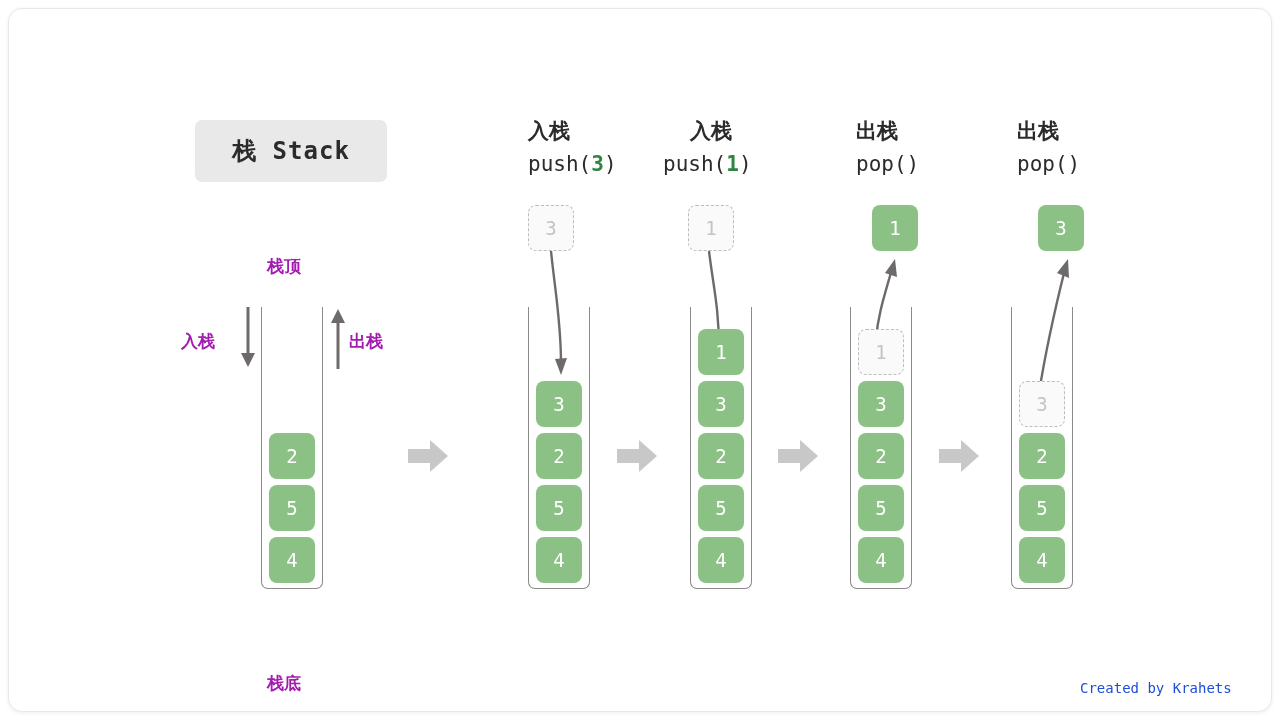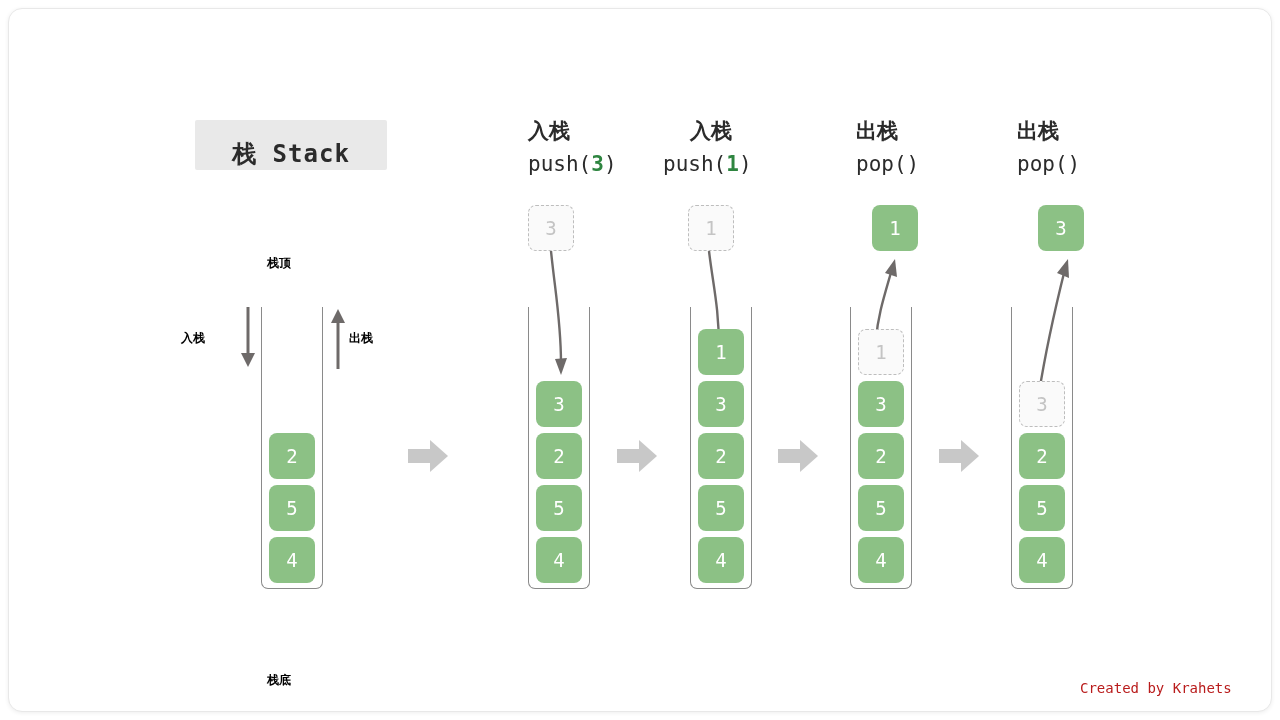--- a/index.html
+++ b/index.html
@@ -4,28 +4,28 @@
 <style>
   html,body{margin:0;padding:0;background:#ffffff;}
   body{width:1280px;height:720px;overflow:hidden;
        font-family:"Liberation Sans","DejaVu Sans",sans-serif;}
   .canvas{position:absolute;left:8px;top:8px;width:1264px;height:704px;
           background:#ffffff;border:1px solid #e8e8e8;border-radius:14px;
           box-shadow:0 1px 4px rgba(0,0,0,0.07);box-sizing:border-box;}
   .abs{position:absolute;}
 
   
-  .title-badge{left:186px;top:111px;width:192px;height:50px;background:#e9e9e9;
-               border-radius:2px;display:flex;align-items:flex-end;justify-content:center;}
+  .title-badge{left:186px;top:111px;width:192px;height:62px;background:#e9e9e9;
+               border-radius:7px;display:flex;align-items:center;justify-content:center;}
   .title-badge .t{font-family:"DejaVu Sans Mono","Liberation Mono",monospace;
                   font-size:24px;font-weight:bold;color:#2b2b2b;letter-spacing:1px;}
 
   
   .cjk-bold{font-family:Liberation Mono, monospace;
-            font-size:12px;font-weight:bold;color:#000000;white-space:nowrap;}
+            font-size:17px;font-weight:bold;color:#a21caf;white-space:nowrap;}
   .hdr-cjk{font-family:"DejaVu Sans Mono","Liberation Mono",monospace;
            font-size:21px;color:#2b2b2b;white-space:nowrap;font-weight:600;}
   .hdr-code{font-family:"DejaVu Sans Mono","Liberation Mono",monospace;
             font-size:21px;color:#2b2b2b;white-space:nowrap;}
   .hdr-code .gn{color:#2e8540;font-weight:bold;}
 
   
   .stack-box{border:1.6px solid #8a8a8a;border-top:none;
              border-bottom-left-radius:7px;border-bottom-right-radius:7px;
              background:transparent;box-sizing:border-box;}
@@ -35,21 +35,21 @@
         display:flex;align-items:center;justify-content:center;
         font-family:"DejaVu Sans Mono","Liberation Mono",monospace;
         font-size:19px;box-sizing:border-box;}
   .cell.solid{background:#8cc185;color:#ffffff;}
   .cell.ghost{background:#fafafa;border:1.6px dashed #bdbdbd;color:#c4c4c4;}
 
   
   .blockarrow{width:40px;height:34px;}
 
   .footer{font-family:"DejaVu Sans Mono","Liberation Mono",monospace;
-          font-size:14px;color:#b91c1c;white-space:nowrap;}
+          font-size:14px;color:#1d4ed8;white-space:nowrap;}
   svg{overflow:visible;}
 </style>
 </head>
 <body>
 
 <div class="canvas">
 
   <div class="abs title-badge">
     <span class="t">栈 Stack</span>
   </div>

